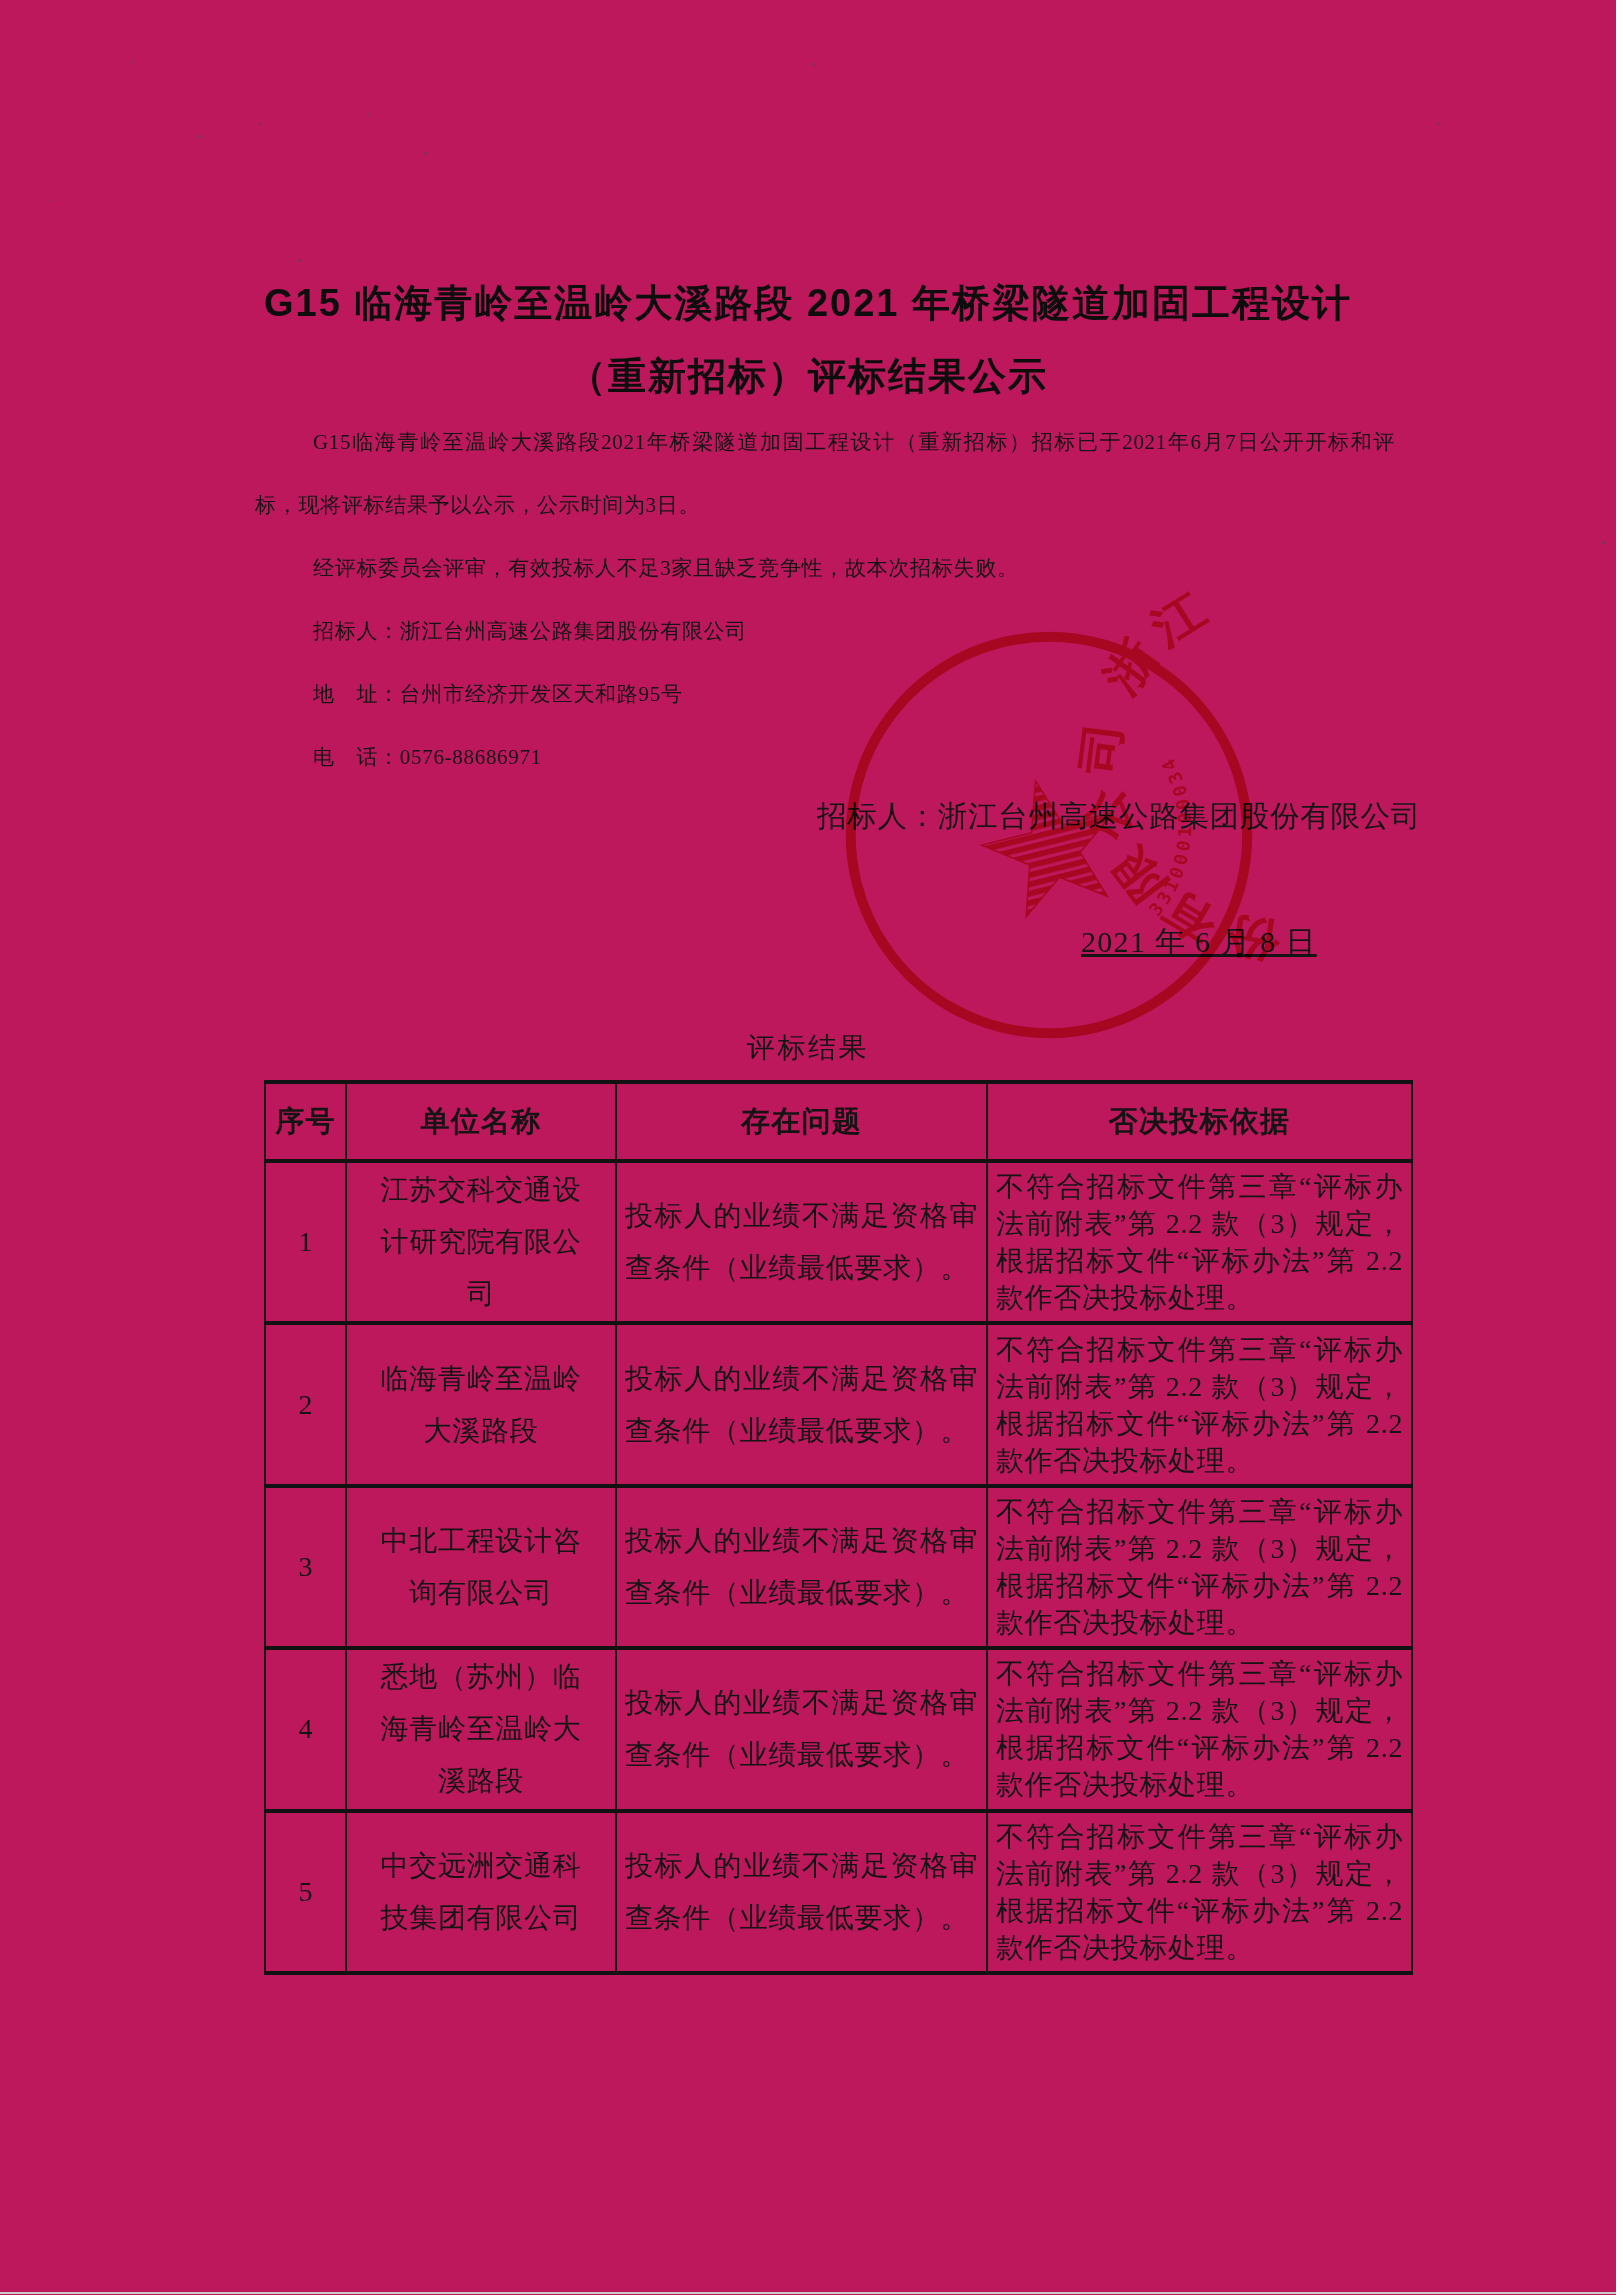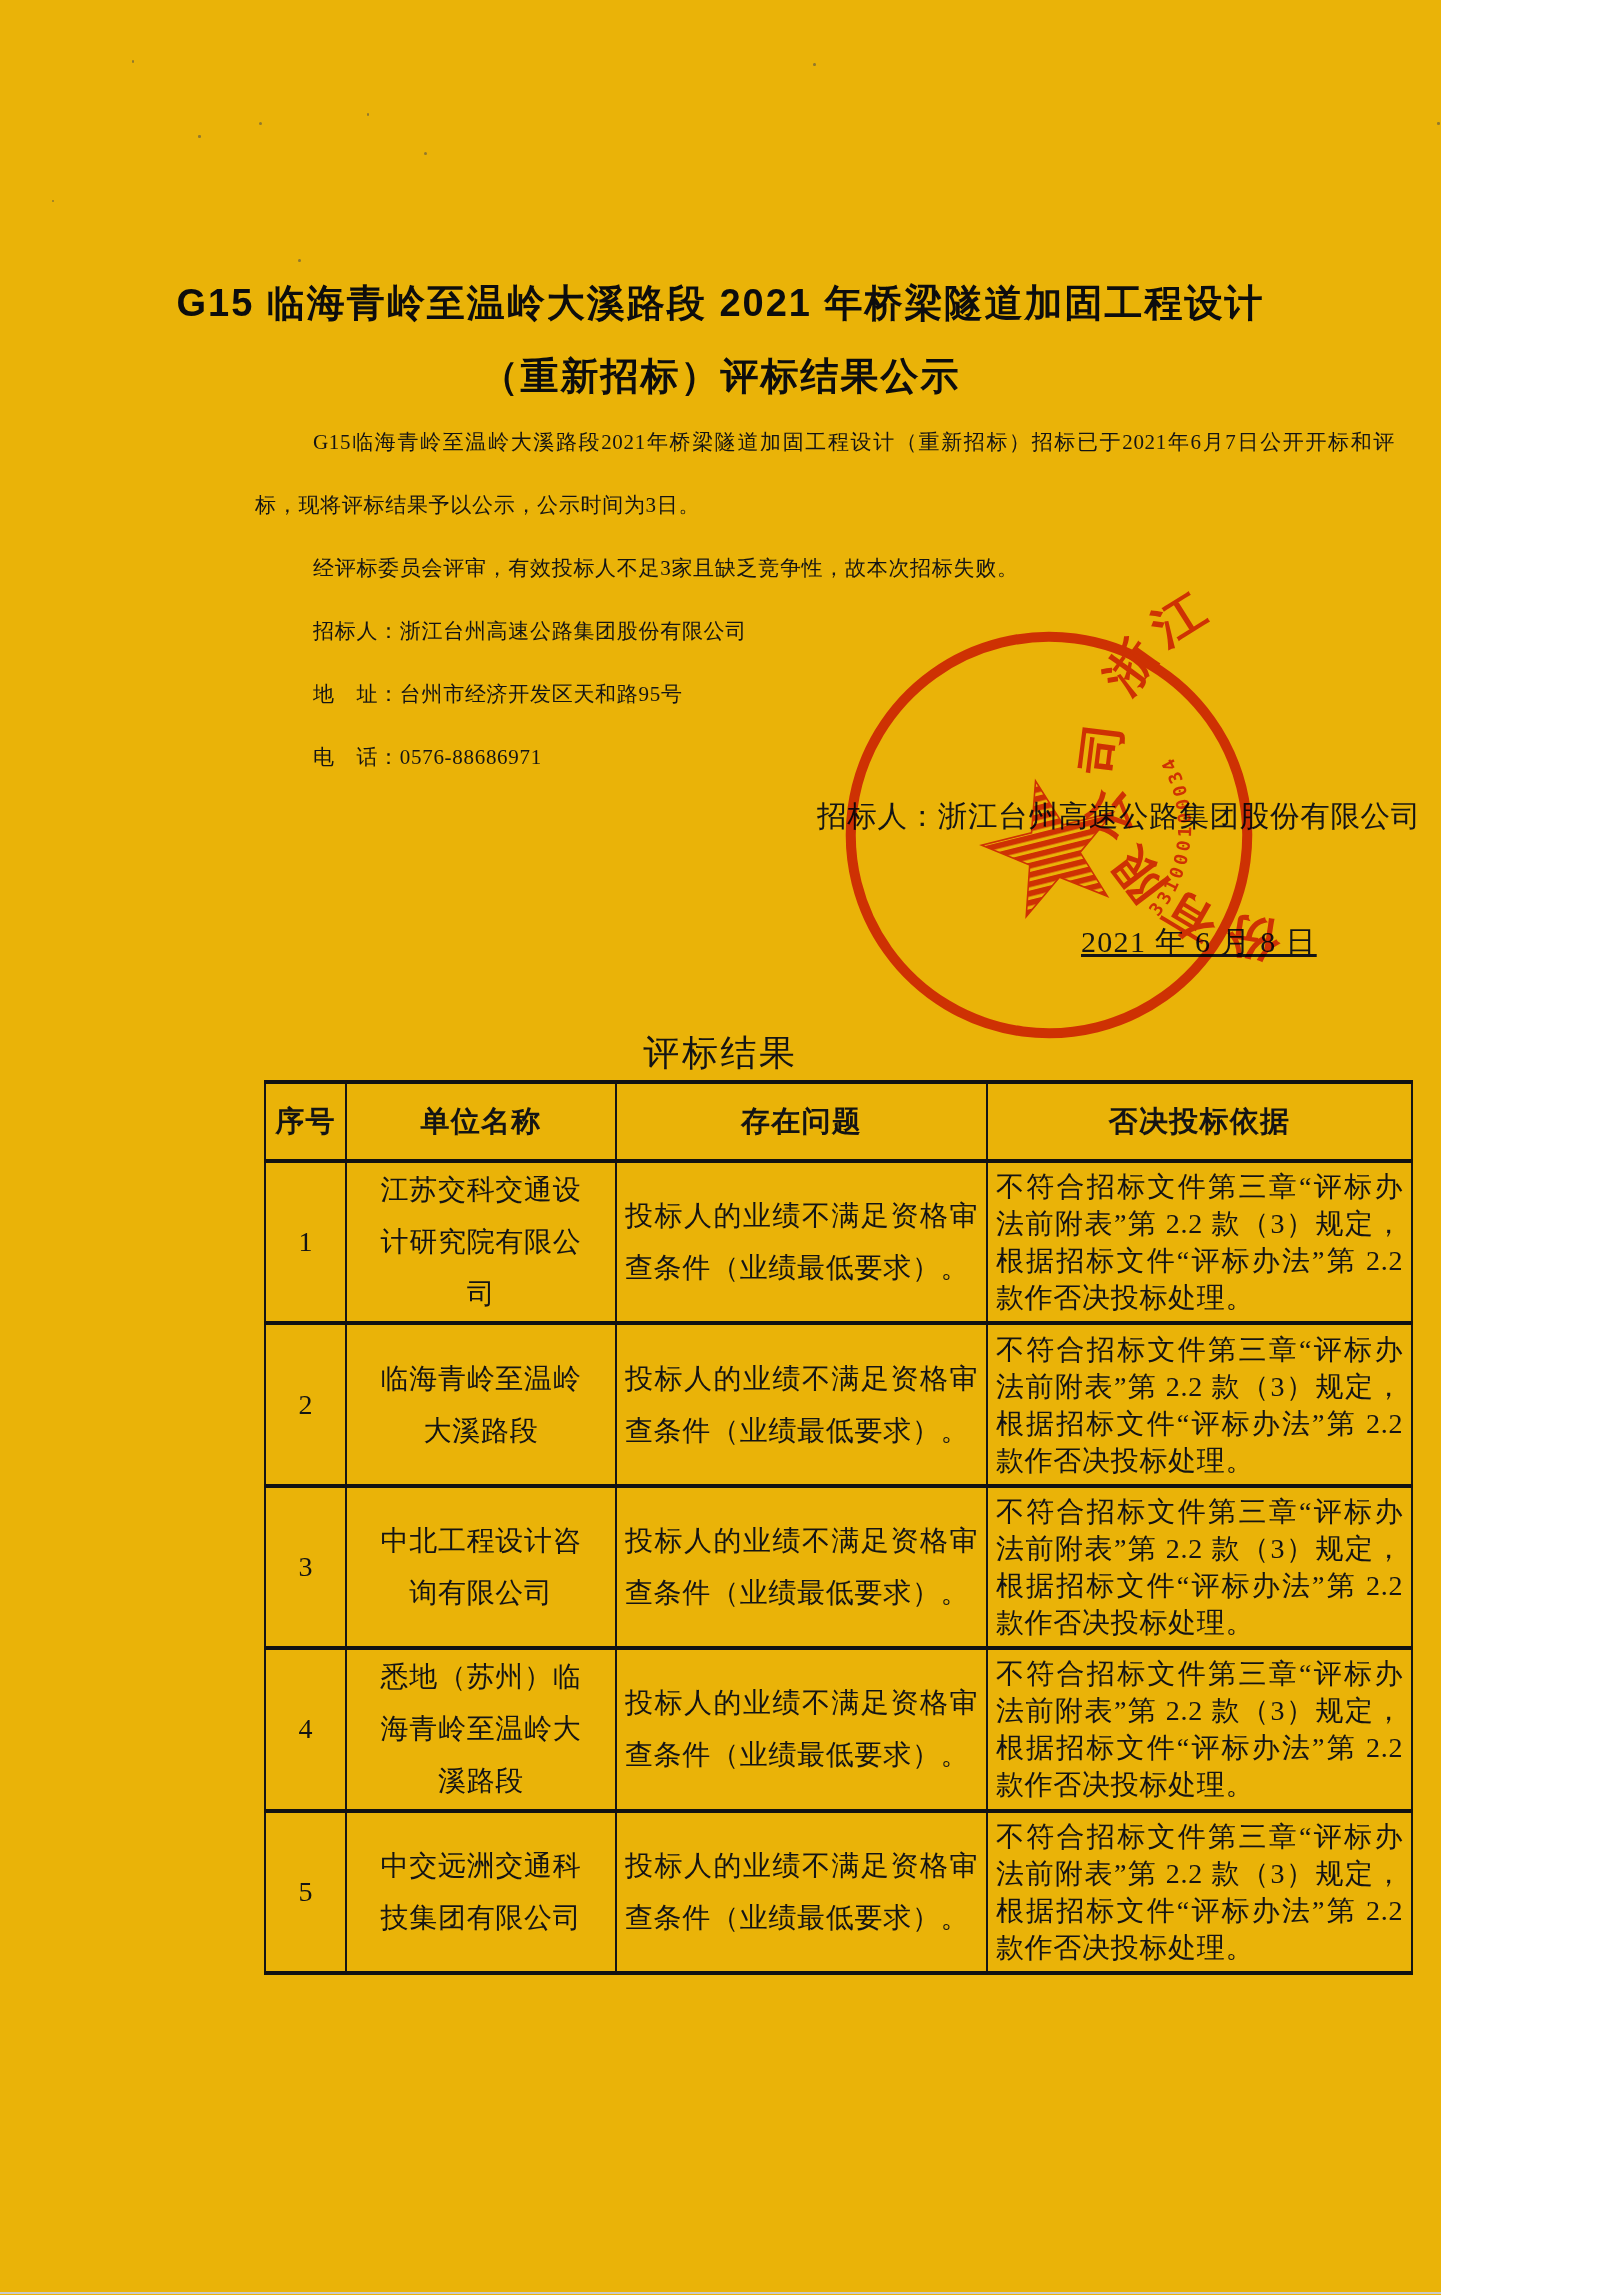--- a/index.html
+++ b/index.html
@@ -1,19 +1,19 @@
 <!DOCTYPE html>
 <html style="font-size:10.5px"><head>
 <meta charset="utf-8">
 <style>
   html,body{margin:0;padding:0;background:#ffffff;}
   .page{
     position:relative;
-    width:1441px;height:2295px;
-    background:#eab308;
+    width:1616px;height:2295px;
+    background:#be185d;
     overflow:hidden;
     font-family:"Liberation Serif","DejaVu Serif",serif;
     color:#111;
   }
   
   .title{
     position:absolute;top:267px;left:0;width:100%;
     text-align:center;
     font-family:"Liberation Sans","DejaVu Sans",sans-serif;
     font-weight:bold;font-size:38px;line-height:73px;
@@ -39,21 +39,21 @@
   .stamp{
     position:absolute;left:837px;top:623px;width:424px;height:424px;
     transform:rotate(-14deg);
     mix-blend-mode:multiply;opacity:.94;
     pointer-events:none;
   }
   .stamp svg{width:100%;height:100%;}
   
   .table-title{
     position:absolute;top:1029px;left:0;width:100%;
-    text-align:center;font-size:36px;letter-spacing:2.6px;color:#141414;
+    text-align:center;font-size:28px;letter-spacing:2.6px;color:#141414;
   }
   table.results{
     position:absolute;left:254px;top:1080px;width:1147px;
     border-collapse:collapse;table-layout:fixed;
     font-size:28px;color:#141414;margin-left:10px;
   }
   table.results th,table.results td{
     border-left:2.6px solid #161616;
     border-right:2.6px solid #161616;
     border-top:4.6px solid #121212;

